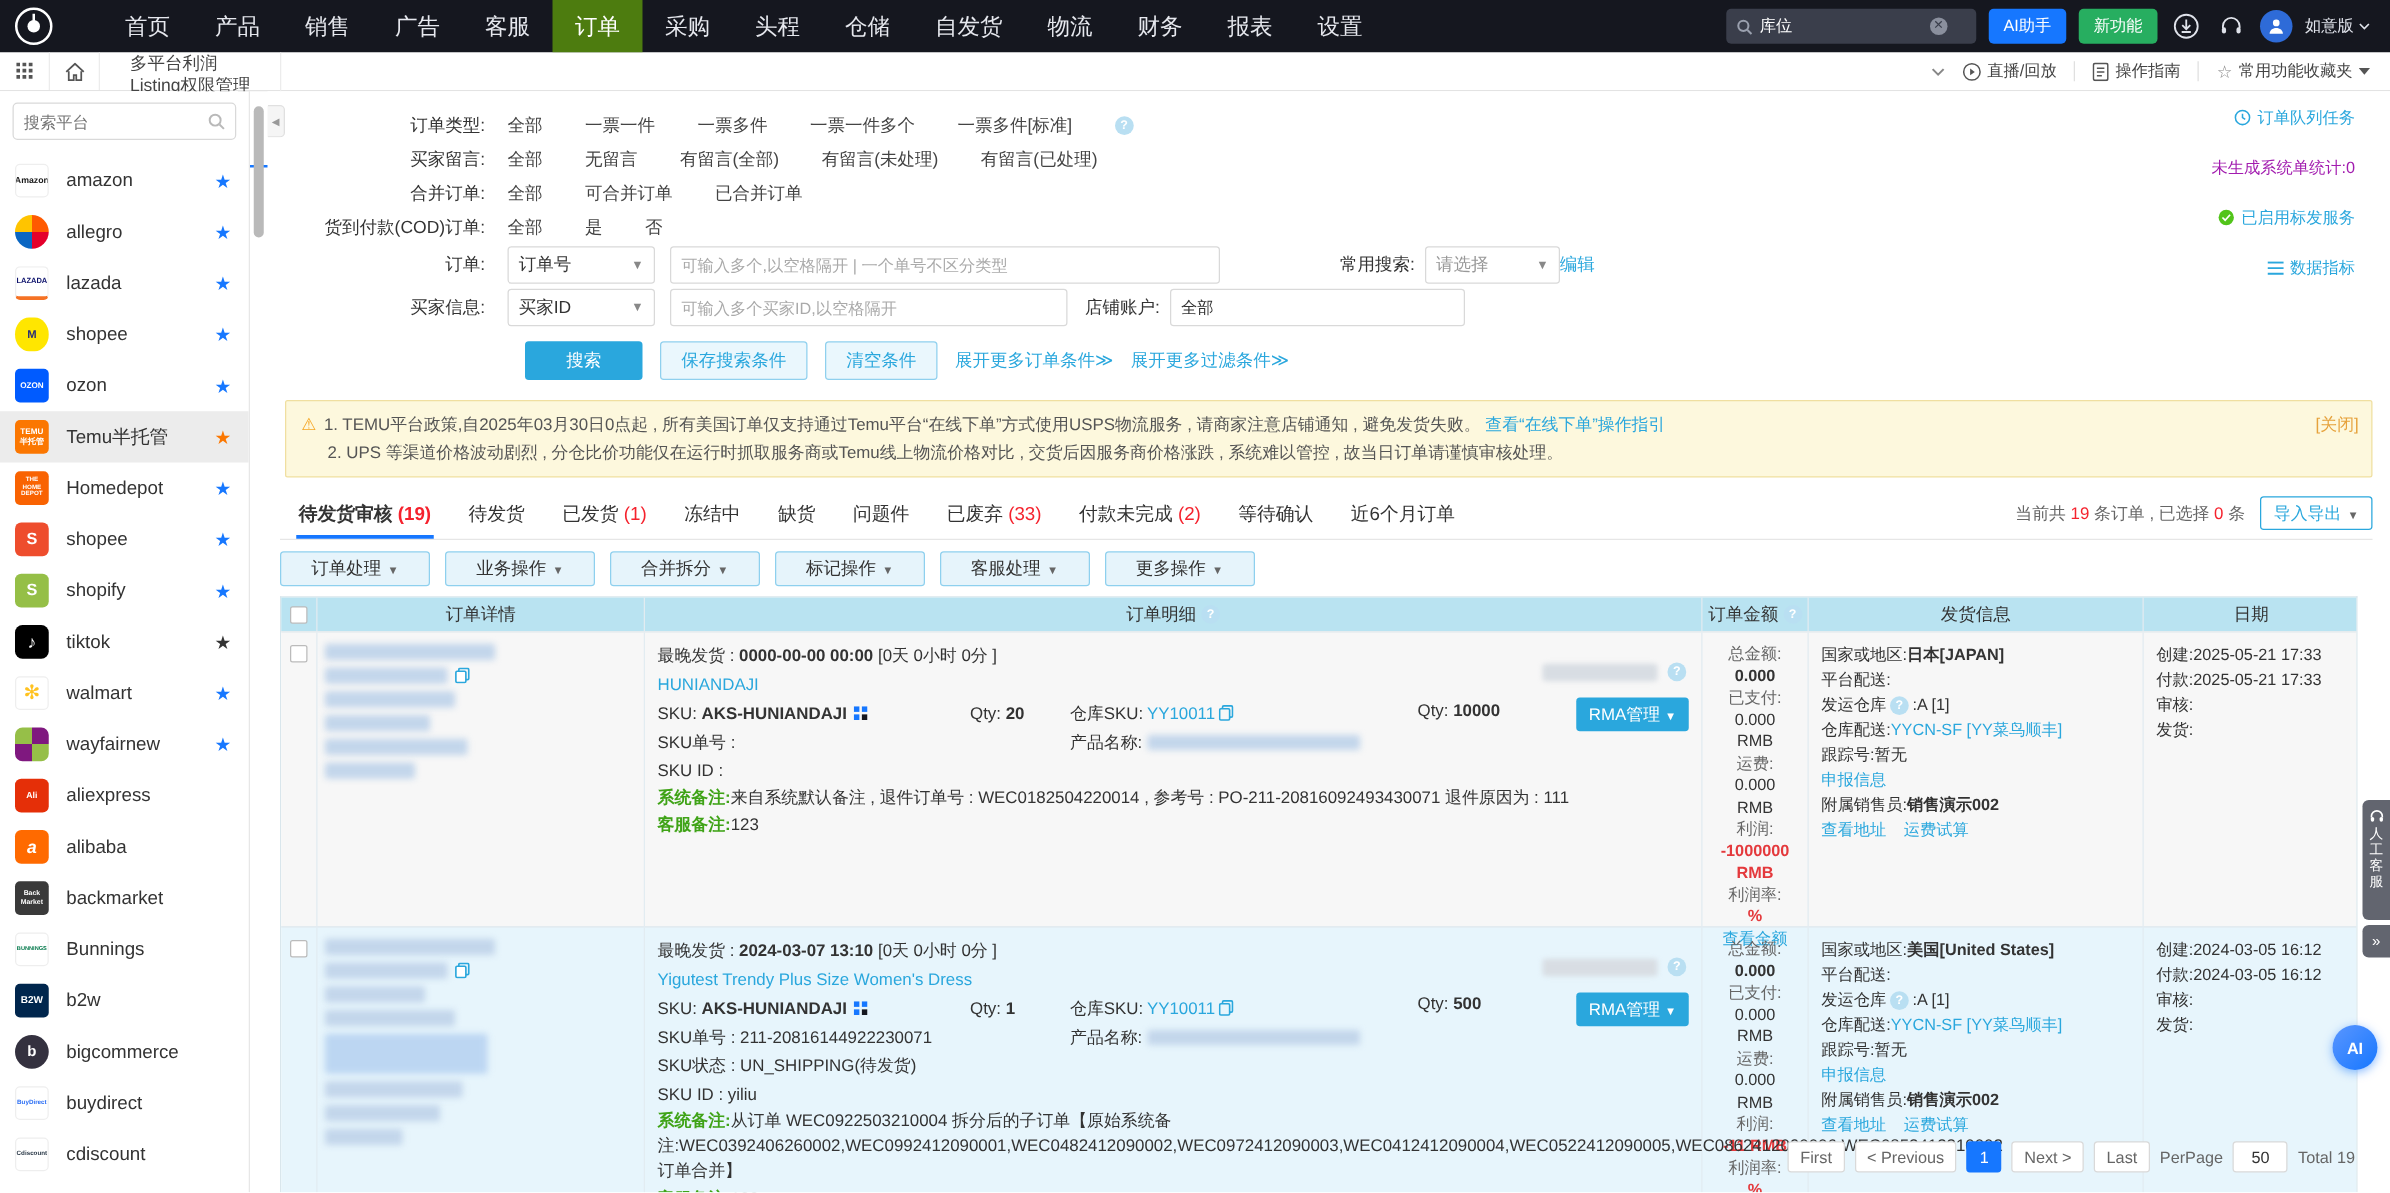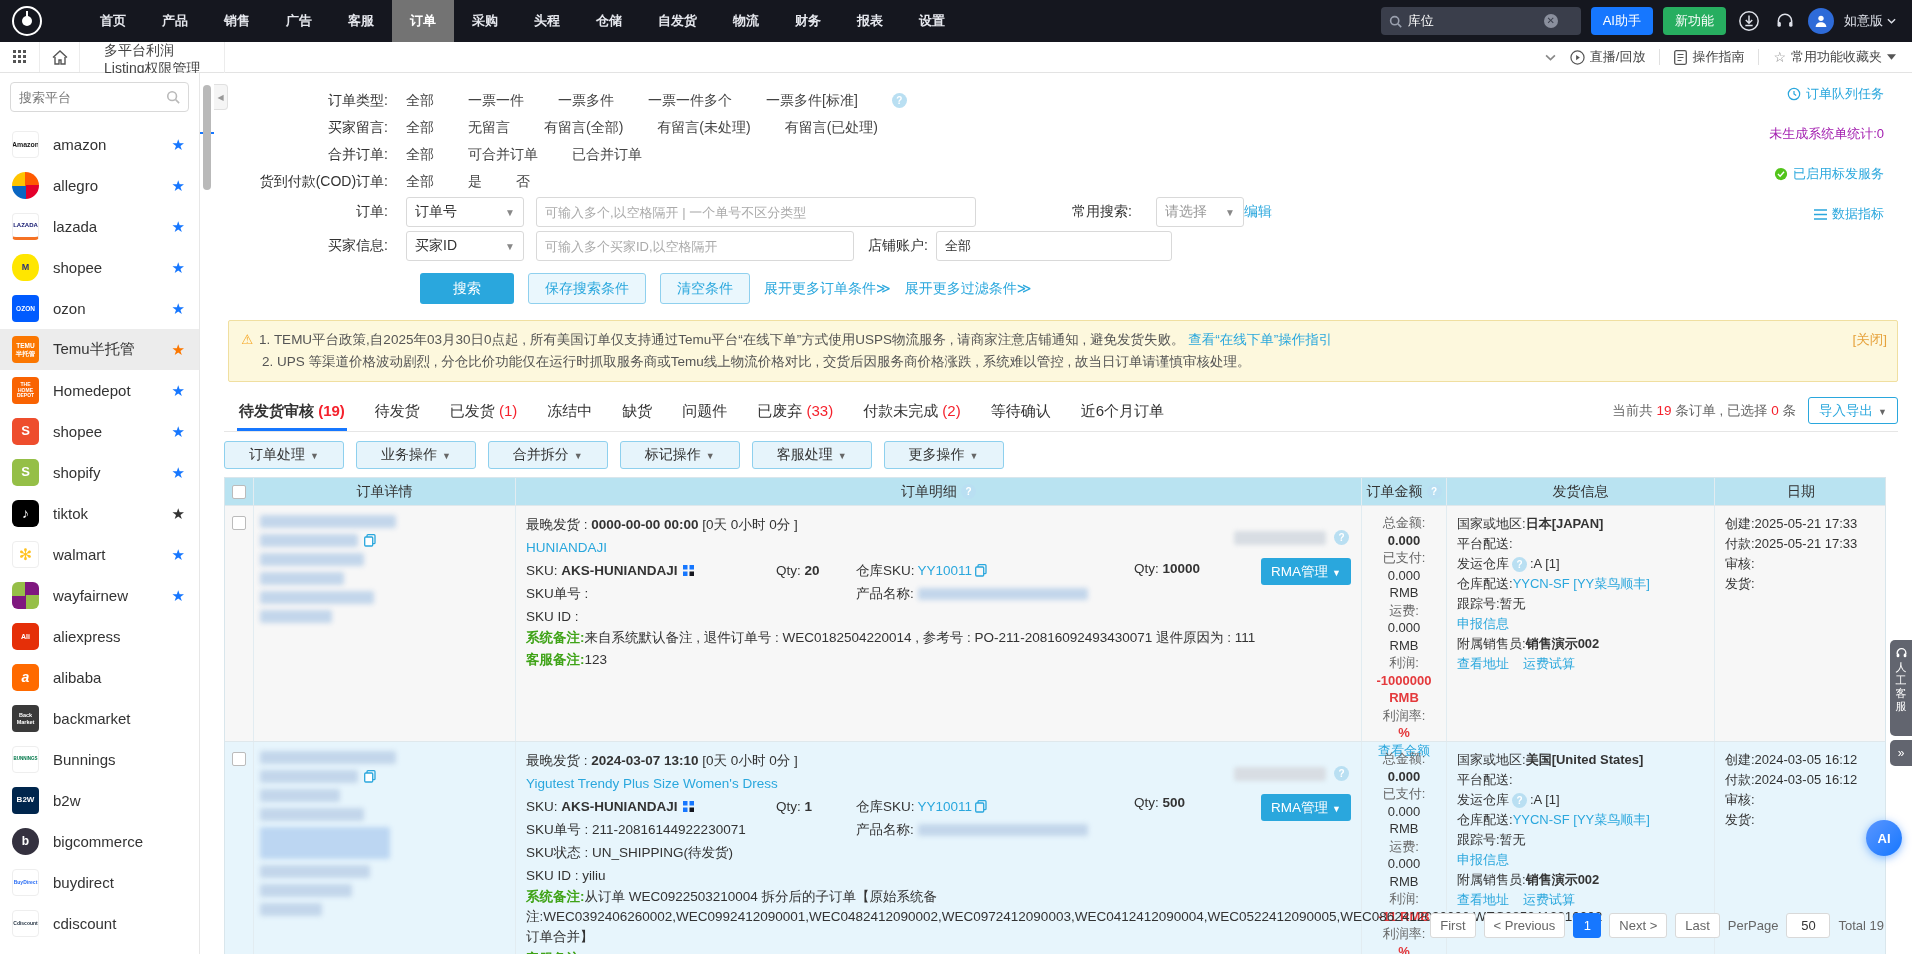--- a/index.html
+++ b/index.html
@@ -5,22 +5,22 @@
   * { margin:0; padding:0; box-sizing:border-box; }
   html,body { width:1912px; height:954px; font-family:"Liberation Sans","DejaVu Sans",sans-serif; }
   .page { position:relative; width:1912px; height:954px; background:#fff; overflow:hidden; font-size:14px; color:#333; }
 
   
   .topnav { position:absolute; top:0; left:0; right:0; height:42px; background:#15171f; display:flex; align-items:center; }
   .logo { width:30px; height:30px; border-radius:50%; border:2px solid #fff; margin:0 14px 0 12px; position:relative; background:#15171f; flex:none; }
   .logo::after { content:""; position:absolute; left:50%; top:50%; width:10px; height:10px; margin:-5px 0 0 -5px; border-radius:50%; background:#fff; }
   .logo::before { content:""; position:absolute; left:50%; top:3px; width:2px; height:8px; margin-left:-1px; background:#fff; }
   .topmenu { display:flex; height:42px; align-items:stretch; margin-left:26px; }
-  .tmi { color:#e6e8ee; font-size:13px; padding:0 18px; display:flex; align-items:center; cursor:pointer;font-weight:bold; }
-  .tmi.active { background:#737373; color:#fff; }
+  .tmi { color:#e6e8ee; font-size:18px; padding:0 18px; display:flex; align-items:center; cursor:pointer; }
+  .tmi.active { background:#4d7c0f; color:#fff; }
   .topright { margin-left:auto; display:flex; align-items:center; gap:10px; padding-right:16px; }
   .searchbox { width:200px; height:28px; background:#3a3e4b; border-radius:4px; display:flex; align-items:center; padding:0 8px; gap:6px; }
   .searchbox input { background:transparent; border:none; outline:none; color:#fff; font-size:13px; width:130px; }
   .icon-clear { width:14px; height:14px; border-radius:50%; background:#8a8f9d; color:#3a3e4b; font-size:10px; line-height:14px; text-align:center; font-weight:bold; }
   .btn-ai { height:28px; padding:0 12px; background:#1677ff; color:#fff; border:none; border-radius:4px; font-size:13px; cursor:pointer; }
   .btn-new { height:28px; padding:0 12px; background:#27ae60; color:#fff; border:none; border-radius:4px; font-size:13px; cursor:pointer; }
   .nav-ico { width:26px; height:26px; border-radius:50%; display:flex; align-items:center; justify-content:center; color:#dfe2ea; }
   .avatar { width:26px; height:26px; border-radius:50%; background:#2e6bd8; display:flex; align-items:center; justify-content:center; }
   .edition { color:#dfe2ea; font-size:13px; display:flex; align-items:center; gap:4px; }
 
@@ -509,21 +509,21 @@
         </div>
 
       <div class="inrow">
         <span class="flabel">订单:</span>
         <div class="sel" style="width:118px;">
           <span>订单号</span>
             <span class="caret">▼</span>
         </div>
         <input class="txt" style="width: 440px; margin-left: 12px;" placeholder="可输入多个,以空格隔开 | 一个单号不区分类型">
         <span style="margin-left:96px;color:#333;">常用搜索:</span>
-        <div class="sel" style="width:88px;margin-left:24px;color:#999;">
+        <div class="sel" style="width:108px;margin-left:8px;color:#999;">
           <span>请选择</span>
             <span class="caret">▼</span>
         </div>
         <span class="expand-lnk" style="">编辑</span>
       </div>
 
       <div class="inrow">
         <span class="flabel">买家信息:</span>
         <div class="sel" style="width:118px;">
           <span>买家ID</span>

